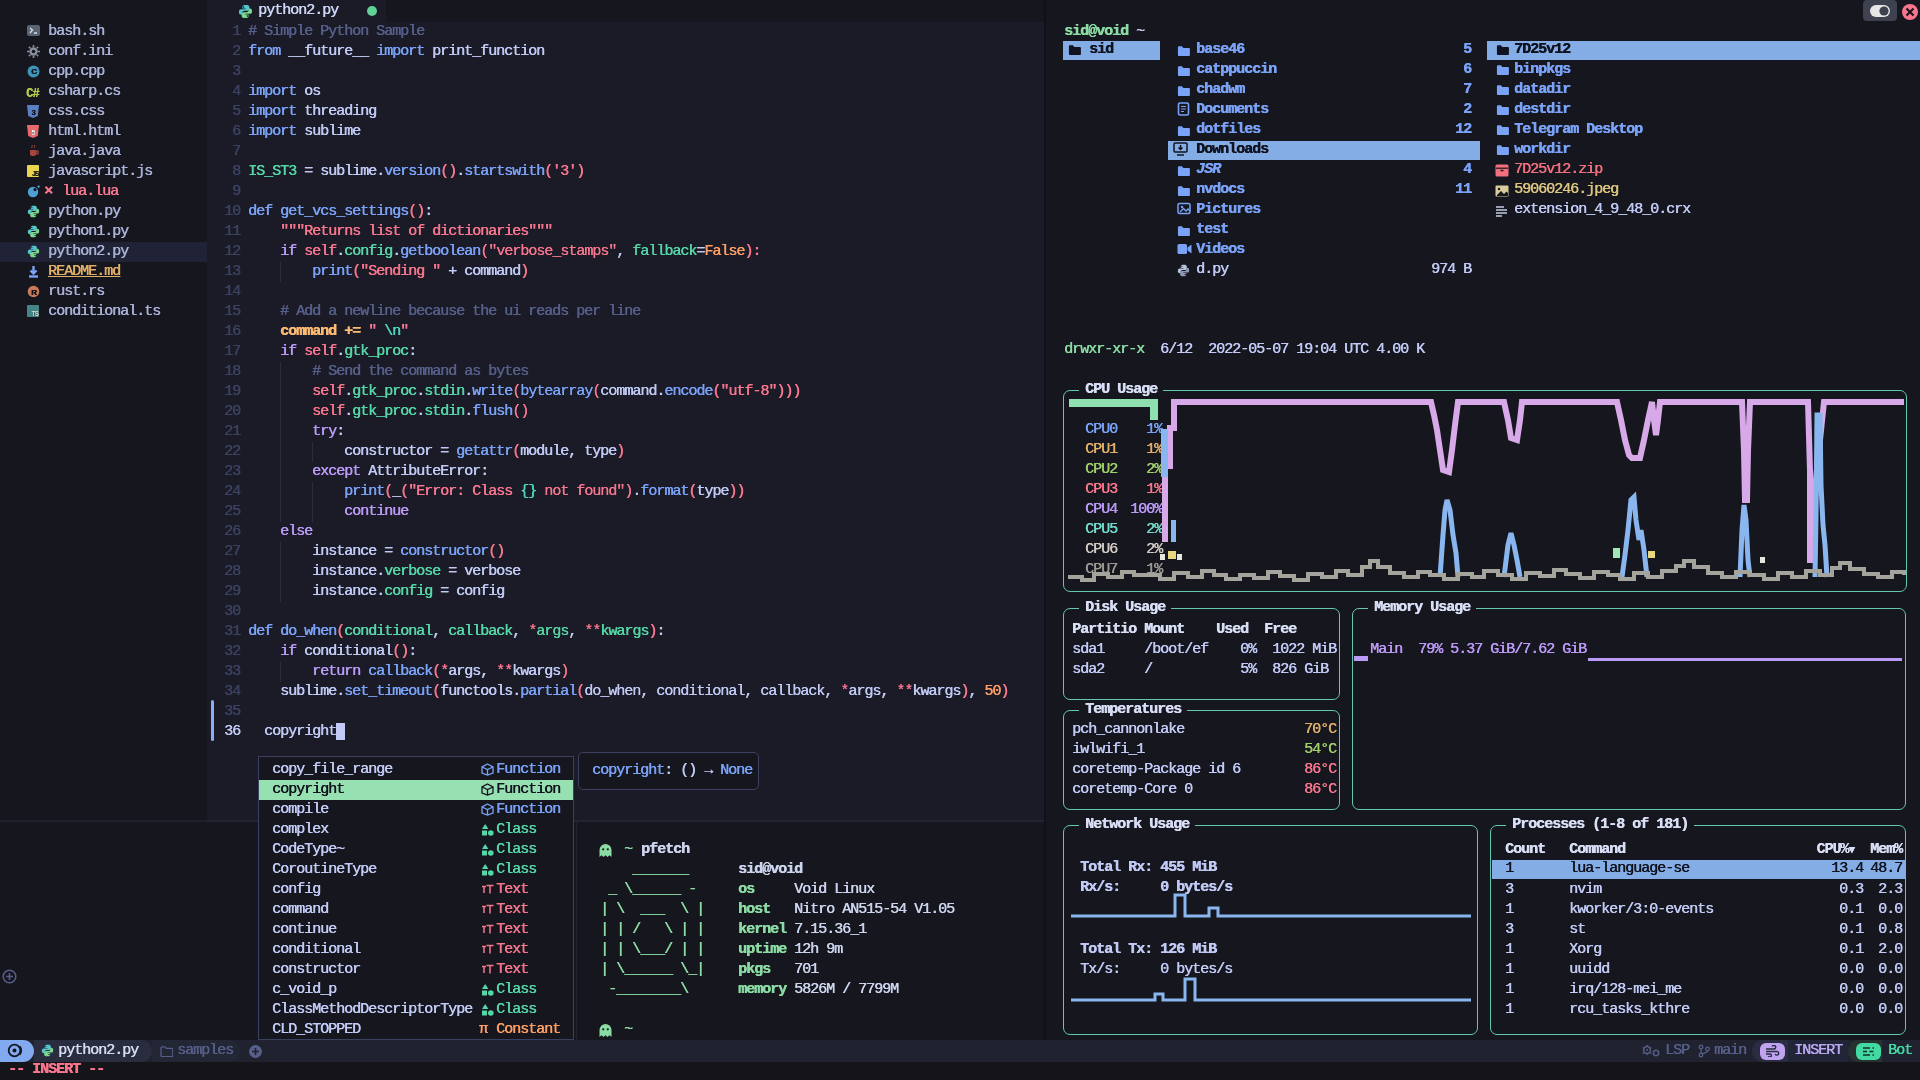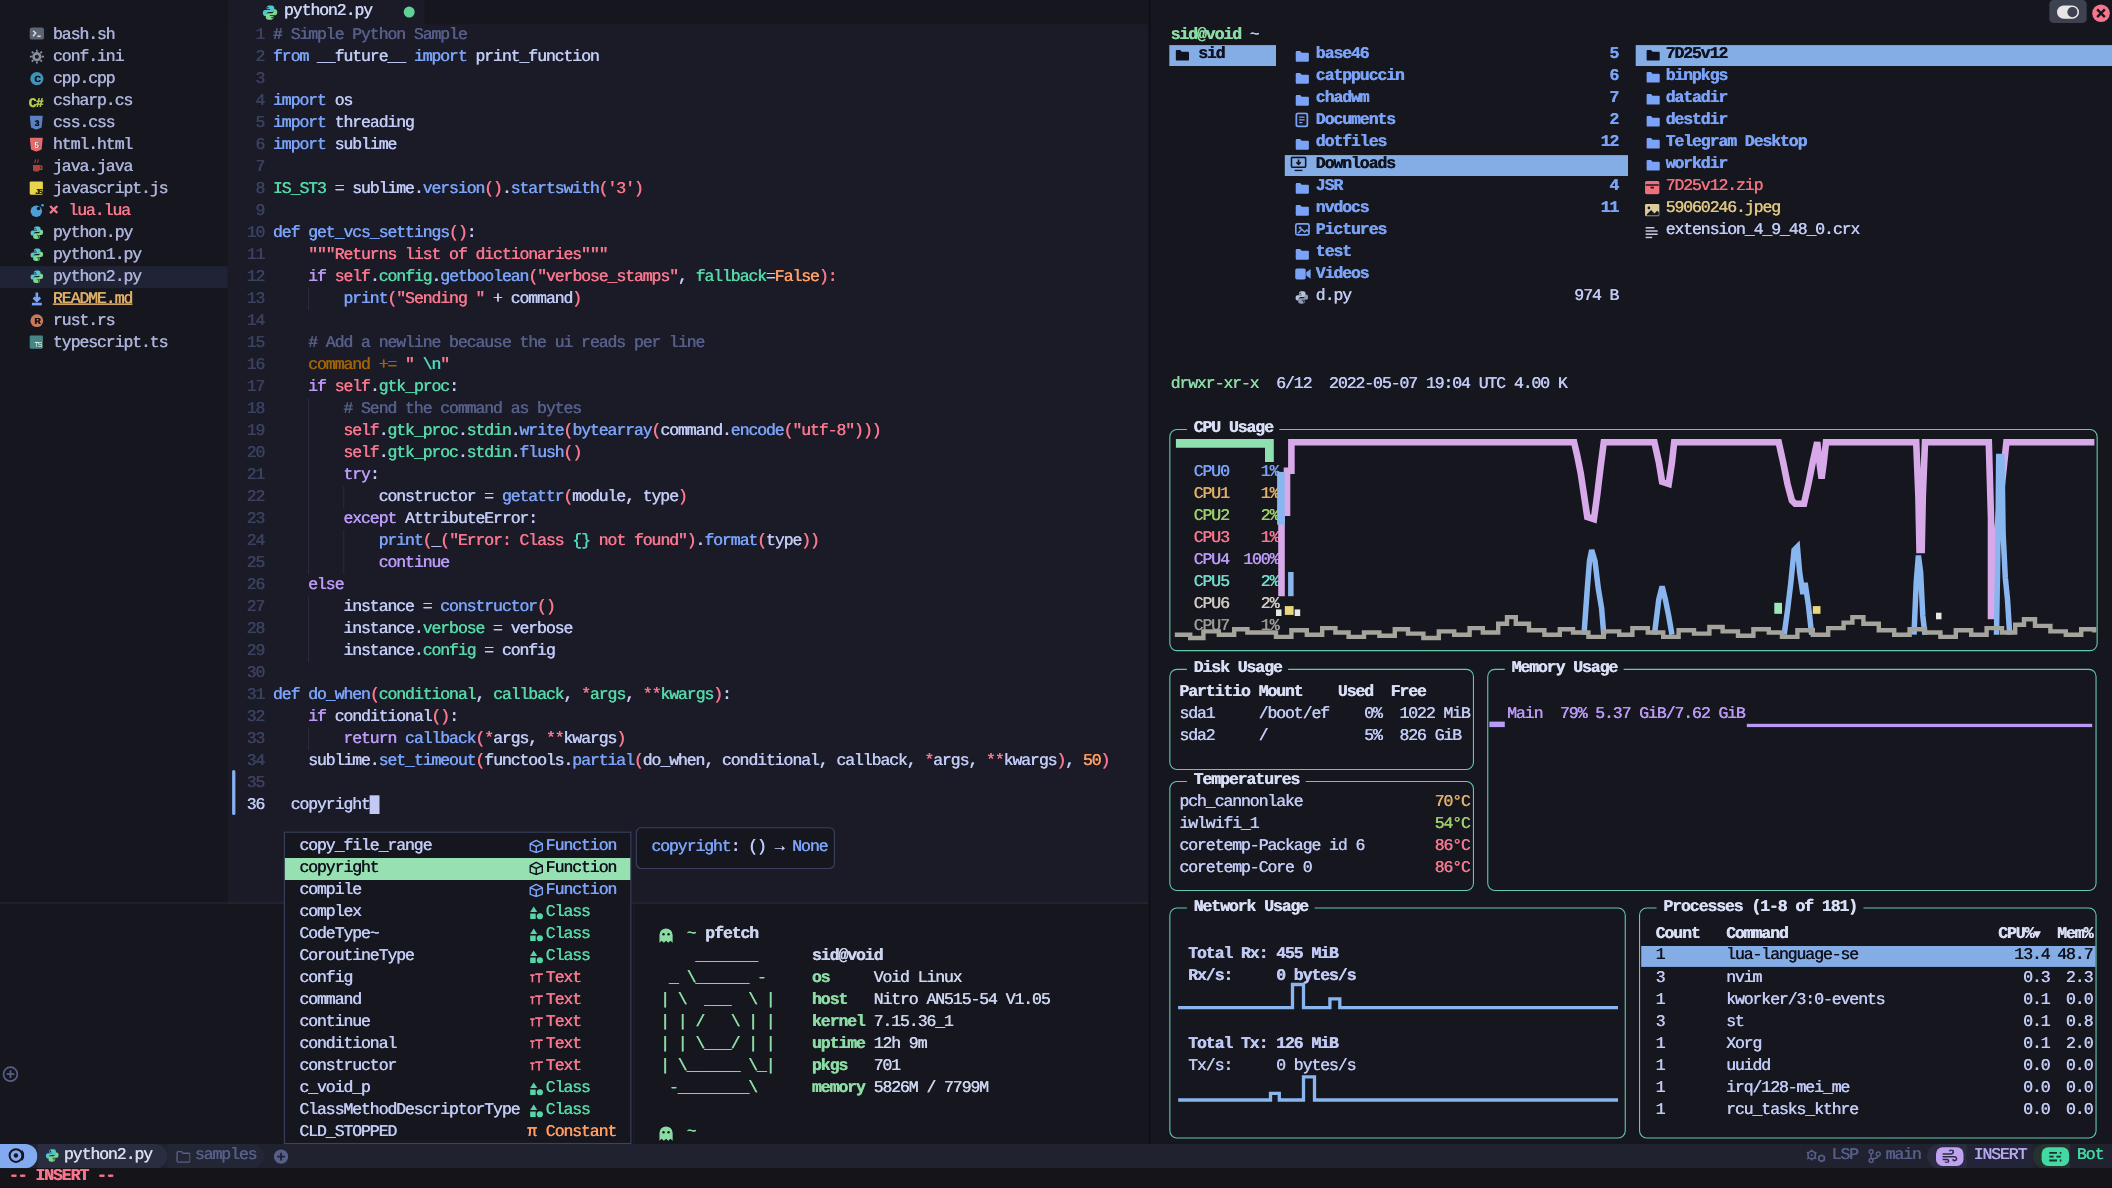--- a/index.html
+++ b/index.html
@@ -108,21 +108,21 @@
 <div class="t " style="left:48px;top:262px;"><span style="color:#e0af68;text-decoration:underline">README.md</span></div>
 <svg class="abs" width="13" height="13" viewBox="0 0 13 13" style="left:27px;top:285px">
     <circle cx="6.5" cy="6.5" r="5.8" fill="#c97a5a"></circle>
     <text x="6.5" y="9.6" font-size="8" font-weight="bold" fill="#16161e" text-anchor="middle" font-family="Liberation Sans">R</text>
   </svg>
 <div class="t " style="left:48px;top:282px;"><span style="color:#a9b1d6;">rust.rs</span></div>
 <div class="abs" style="left:27px;top:305px;width:12px;height:12px;background:#458588;border-radius:1px"></div>
 <svg class="abs" width="12" height="12" viewBox="0 0 12 12" style="left:27px;top:305px">
     <text x="11" y="10.5" font-size="6.5" font-weight="bold" fill="#d7f0e0" text-anchor="end" font-family="Liberation Sans">TS</text>
   </svg>
-<div class="t " style="left:48px;top:302px;"><span style="color:#a9b1d6;">typescript.ts</span></div>
+<div class="t " style="left:48px;top:302px;"><span style="color:#a9b1d6;">conditional.ts</span></div>
 <div class="t r" style="left:207px;top:22px;width:33px;color:#3b4261">1<br>2<br>3<br>4<br>5<br>6<br>7<br>8<br>9<br>10<br>11<br>12<br>13<br>14<br>15<br>16<br>17<br>18<br>19<br>20<br>21<br>22<br>23<br>24<br>25<br>26<br>27<br>28<br>29<br>30<br>31<br>32<br>33<br>34<br>35</div>
 <div class="t r" style="left:207px;top:722px;width:33px"><span style="color:#c0caf5;">36</span></div>
 <div class="abs" style="left:280px;top:262px;width:1px;height:20px;background:#272b3d"></div>
 <div class="abs" style="left:280px;top:362px;width:1px;height:20px;background:#272b3d"></div>
 <div class="abs" style="left:280px;top:382px;width:1px;height:20px;background:#272b3d"></div>
 <div class="abs" style="left:280px;top:402px;width:1px;height:20px;background:#272b3d"></div>
 <div class="abs" style="left:280px;top:422px;width:1px;height:20px;background:#272b3d"></div>
 <div class="abs" style="left:280px;top:442px;width:1px;height:20px;background:#272b3d"></div>
 <div class="abs" style="left:280px;top:462px;width:1px;height:20px;background:#272b3d"></div>
 <div class="abs" style="left:280px;top:482px;width:1px;height:20px;background:#272b3d"></div>
@@ -138,21 +138,21 @@
 <div class="t " style="left:248px;top:42px;"><span style="color:#7aa2f7;">from</span><span style="color:#c0caf5;"> __future__ </span><span style="color:#7aa2f7;">import</span><span style="color:#c0caf5;"> print_function</span></div>
 <div class="t " style="left:248px;top:82px;"><span style="color:#7aa2f7;">import</span><span style="color:#c0caf5;"> os</span></div>
 <div class="t " style="left:248px;top:102px;"><span style="color:#7aa2f7;">import</span><span style="color:#c0caf5;"> threading</span></div>
 <div class="t " style="left:248px;top:122px;"><span style="color:#7aa2f7;">import</span><span style="color:#c0caf5;"> sublime</span></div>
 <div class="t " style="left:248px;top:162px;"><span style="color:#55d6a7;">IS_ST3</span><span style="color:#c0caf5;"> = sublime.</span><span style="color:#7aa2f7;">version</span><span style="color:#f7768e;">()</span><span style="color:#c0caf5;">.</span><span style="color:#7aa2f7;">startswith</span><span style="color:#f7768e;">('3')</span></div>
 <div class="t " style="left:248px;top:202px;"><span style="color:#7aa2f7;">def get_vcs_settings</span><span style="color:#f7768e;">()</span><span style="color:#c0caf5;">:</span></div>
 <div class="t " style="left:248px;top:222px;"><span style="color:#f7768e;">    """Returns list of dictionaries"""</span></div>
 <div class="t " style="left:248px;top:242px;"><span style="color:#c0caf5;">    </span><span style="color:#bb9af7;">if</span><span style="color:#c0caf5;"> </span><span style="color:#f7768e;">self</span><span style="color:#c0caf5;">.</span><span style="color:#55d6a7;">config</span><span style="color:#c0caf5;">.</span><span style="color:#7aa2f7;">getboolean</span><span style="color:#f7768e;">("verbose_stamps"</span><span style="color:#c0caf5;">, </span><span style="color:#55d6a7;">fallback</span><span style="color:#c0caf5;">=</span><span style="color:#ff9e64;">False</span><span style="color:#f7768e;">):</span></div>
 <div class="t " style="left:248px;top:262px;"><span style="color:#c0caf5;">        </span><span style="color:#7aa2f7;">print</span><span style="color:#f7768e;">("Sending "</span><span style="color:#c0caf5;"> + command</span><span style="color:#f7768e;">)</span></div>
 <div class="t " style="left:248px;top:302px;"><span style="color:#565f89;">    # Add a newline because the ui reads per line</span></div>
-<div class="t " style="left:248px;top:322px;"><span style="color:#a16207;">    command += </span><span style="color:#f7768e;">"</span><span style="color:#c0caf5;"> </span><span style="color:#4fd6be;">\n</span><span style="color:#f7768e;">"</span></div>
+<div class="t " style="left:248px;top:322px;"><span style="color:#fdba74;font-weight:bold;">    command += </span><span style="color:#f7768e;">"</span><span style="color:#c0caf5;"> </span><span style="color:#4fd6be;">\n</span><span style="color:#f7768e;">"</span></div>
 <div class="t " style="left:248px;top:342px;"><span style="color:#c0caf5;">    </span><span style="color:#bb9af7;">if</span><span style="color:#c0caf5;"> </span><span style="color:#f7768e;">self</span><span style="color:#c0caf5;">.</span><span style="color:#55d6a7;">gtk_proc</span><span style="color:#c0caf5;">:</span></div>
 <div class="t " style="left:248px;top:362px;"><span style="color:#565f89;">        # Send the command as bytes</span></div>
 <div class="t " style="left:248px;top:382px;"><span style="color:#c0caf5;">        </span><span style="color:#f7768e;">self</span><span style="color:#c0caf5;">.</span><span style="color:#55d6a7;">gtk_proc</span><span style="color:#c0caf5;">.</span><span style="color:#55d6a7;">stdin</span><span style="color:#c0caf5;">.</span><span style="color:#7aa2f7;">write</span><span style="color:#f7768e;">(</span><span style="color:#7aa2f7;">bytearray</span><span style="color:#f7768e;">(</span><span style="color:#c0caf5;">command.</span><span style="color:#7aa2f7;">encode</span><span style="color:#f7768e;">("utf-8")))</span></div>
 <div class="t " style="left:248px;top:402px;"><span style="color:#c0caf5;">        </span><span style="color:#f7768e;">self</span><span style="color:#c0caf5;">.</span><span style="color:#55d6a7;">gtk_proc</span><span style="color:#c0caf5;">.</span><span style="color:#55d6a7;">stdin</span><span style="color:#c0caf5;">.</span><span style="color:#7aa2f7;">flush</span><span style="color:#f7768e;">()</span></div>
 <div class="t " style="left:248px;top:422px;"><span style="color:#c0caf5;">        </span><span style="color:#bb9af7;">try</span><span style="color:#c0caf5;">:</span></div>
 <div class="t " style="left:248px;top:442px;"><span style="color:#c0caf5;">            constructor = </span><span style="color:#7aa2f7;">getattr</span><span style="color:#f7768e;">(</span><span style="color:#c0caf5;">module, type</span><span style="color:#f7768e;">)</span></div>
 <div class="t " style="left:248px;top:462px;"><span style="color:#c0caf5;">        </span><span style="color:#bb9af7;">except</span><span style="color:#c0caf5;"> AttributeError:</span></div>
 <div class="t " style="left:248px;top:482px;"><span style="color:#c0caf5;">            </span><span style="color:#7aa2f7;">print</span><span style="color:#f7768e;">(</span><span style="color:#c0caf5;">_</span><span style="color:#f7768e;">("Error: Class </span><span style="color:#4fd6be;">{}</span><span style="color:#f7768e;"> not found")</span><span style="color:#c0caf5;">.</span><span style="color:#7aa2f7;">format</span><span style="color:#f7768e;">(</span><span style="color:#c0caf5;">type</span><span style="color:#f7768e;">))</span></div>
 <div class="t " style="left:248px;top:502px;"><span style="color:#c0caf5;">            </span><span style="color:#bb9af7;">continue</span></div>
 <div class="t " style="left:248px;top:522px;"><span style="color:#c0caf5;">    </span><span style="color:#bb9af7;">else</span></div>
@@ -231,21 +231,21 @@
 <div class="t r" style="left:1350px;top:120px;width:121px;color:#7aa2f7;font-weight:bold">12</div>
 <div class="abs" style="left:1168px;top:141px;width:312px;height:19px;background:#84ade6"></div>
 <svg class="abs" width="15" height="14" viewBox="0 0 15 14" style="left:1173px;top:142px">
     <rect x="1" y="1" width="13" height="9" rx="1" fill="none" stroke="#10131f" stroke-width="1.5"></rect>
     <path d="M7.5 3v4M5.5 5.5 7.5 7.5 9.5 5.5M4 13h7" stroke="#10131f" stroke-width="1.5" fill="none"></path>
   </svg>
 <div class="t " style="left:1196px;top:140px;"><span style="color:#10131f;font-weight:bold">Downloads</span></div>
 <svg class="abs" width="13" height="12" viewBox="0 0 14 12" style="left:1177px;top:165px">
     <path d="M1 2.2C1 1.5 1.5 1 2.2 1h3.1l1.5 1.7h5.9c.7 0 1.2.5 1.2 1.2v6.4c0 .7-.5 1.2-1.2 1.2H2.2C1.5 11.5 1 11 1 10.3z" fill="#7aa2f7"></path>
   </svg>
-<div class="t " style="left:1196px;top:160px;"><span style="color:#7aa2f7;font-weight:bold;">JSR</span></div>
+<div class="t " style="left:1196px;top:160px;"><span style="color:#7aa2f7;font-weight:bold;font-style:italic;">JSR</span></div>
 <div class="t r" style="left:1350px;top:160px;width:121px;color:#7aa2f7;font-weight:bold">4</div>
 <svg class="abs" width="13" height="12" viewBox="0 0 14 12" style="left:1177px;top:185px">
     <path d="M1 2.2C1 1.5 1.5 1 2.2 1h3.1l1.5 1.7h5.9c.7 0 1.2.5 1.2 1.2v6.4c0 .7-.5 1.2-1.2 1.2H2.2C1.5 11.5 1 11 1 10.3z" fill="#7aa2f7"></path>
   </svg>
 <div class="t " style="left:1196px;top:180px;"><span style="color:#7aa2f7;font-weight:bold;">nvdocs</span></div>
 <div class="t r" style="left:1350px;top:180px;width:121px;color:#7aa2f7;font-weight:bold">11</div>
 <svg class="abs" width="14" height="13" viewBox="0 0 14 13" style="left:1177px;top:202px">
     <rect x="1" y="1.5" width="12" height="10" rx="1.5" fill="none" stroke="#7aa2f7" stroke-width="1.5"></rect>
     <circle cx="5" cy="5" r="1.2" fill="#7aa2f7"></circle>
     <path d="M3 10 6.5 6.5 9 9l2-2 2 2" stroke="#7aa2f7" stroke-width="1.3" fill="none"></path>

